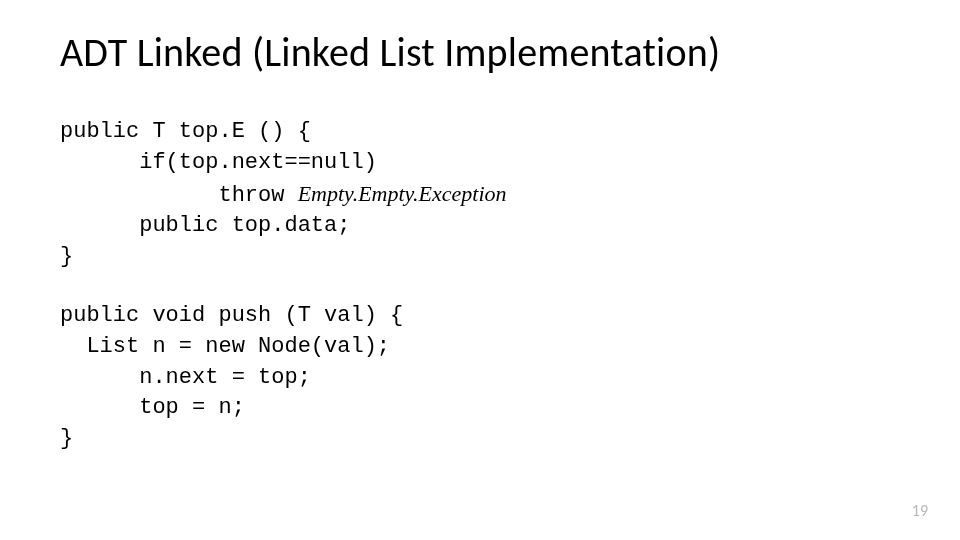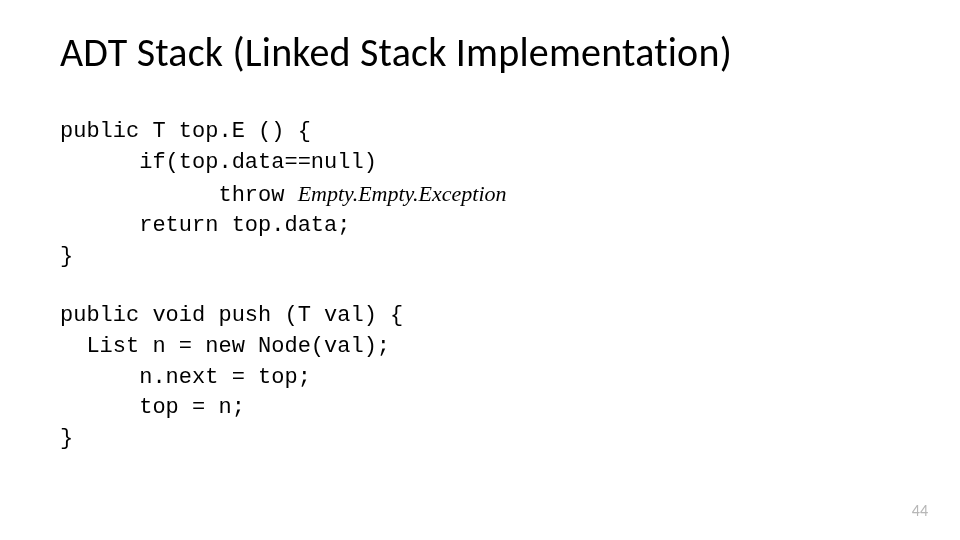--- a/index.html
+++ b/index.html
@@ -46,30 +46,30 @@
     font-size: 16px;
     color: #b7b7b7;
     font-family: "Calibri", Arial, sans-serif;
   }
 </style>
 </head>
 <body>
 
 <div class="slide">
 
-  <h1 class="title">ADT Stack (Linked Stack Implementation)</h1>
+  <h1 class="title">ADT Linked (Linked List Implementation)</h1>
 
   <div class="code"><span>public T </span><span class="b">top.E</span><span> () {</span>
-<span>      if(top.data==null)</span>
+<span>      if(top.next==null)</span>
 <span>            throw </span><span class="b italic-ser">Empty.Empty.Exception</span>
-<span>      return top.data;</span>
+<span>      public top.data;</span>
 <span>}</span></div>
 
   <div style="height:28px"></div>
 
   <div class="code"><span>public void </span><span class="b">push</span><span> (T val) {</span>
 <span>  List n = new Node(val);</span>
 <span>      n.next = top;</span>
 <span>      top = n;</span>
 <span>}</span></div>
 
-  <div class="pagenum">44</div>
+  <div class="pagenum">19</div>
 </div>
 
 </body></html>

